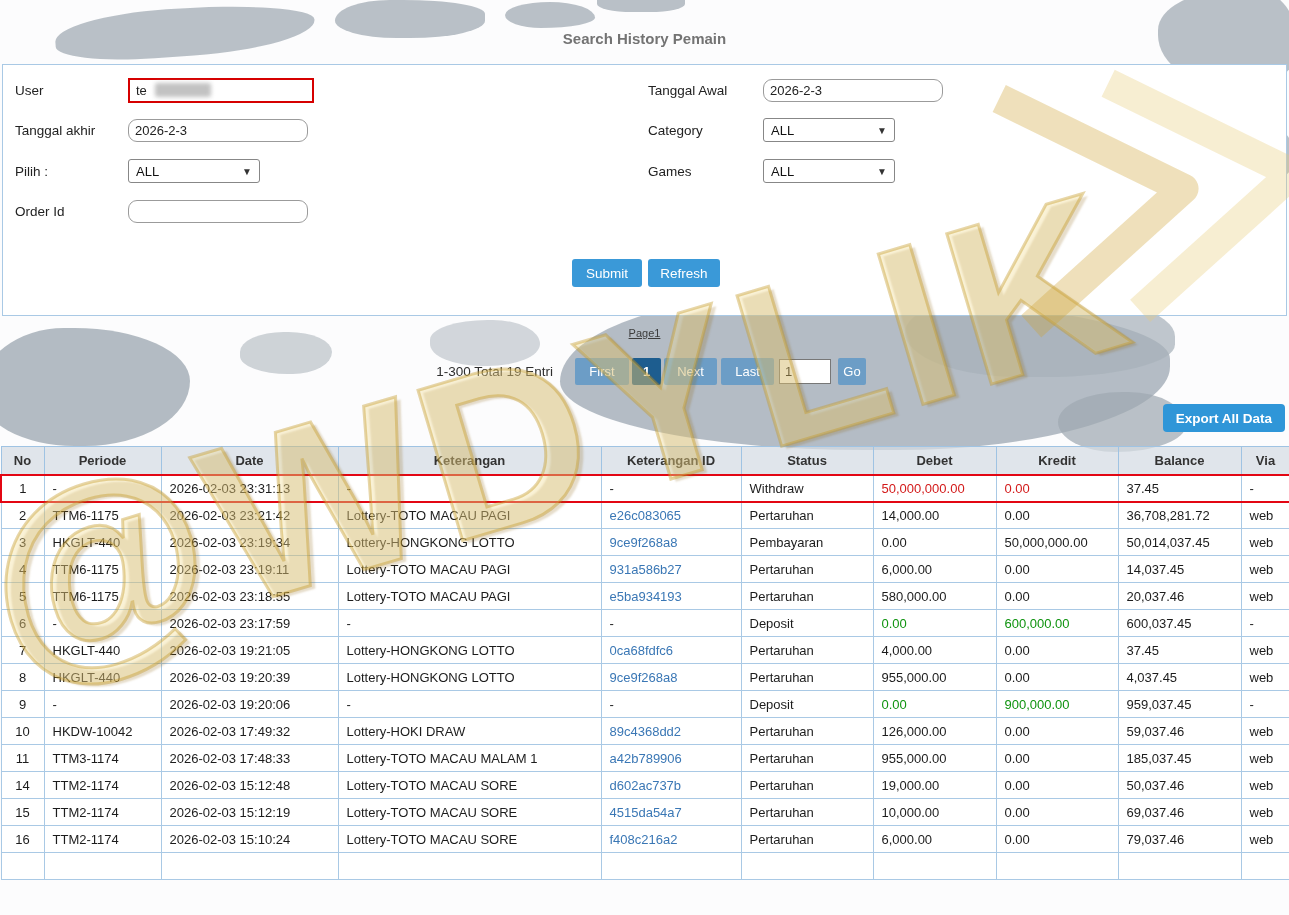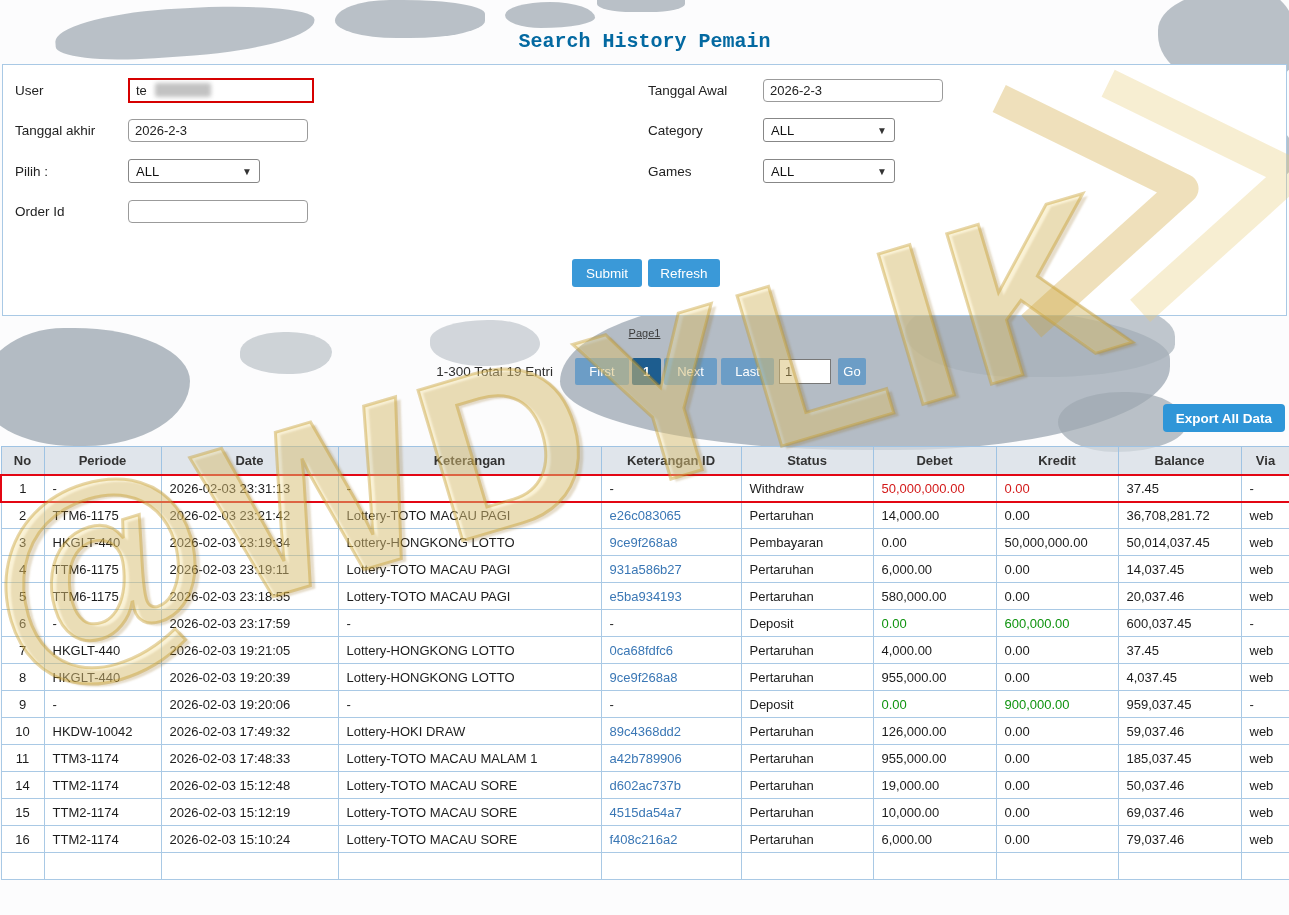--- a/index.html
+++ b/index.html
@@ -26,27 +26,27 @@
   
   .watermark { position:absolute; left:-40px; top:255px; width:1500px; z-index:6; pointer-events:none;
     font-size:228px; font-weight:900; letter-spacing:8px; white-space:nowrap;
     color:rgba(243,221,148,.38); -webkit-text-stroke:3px rgba(196,152,38,.40);
     text-shadow:4px 4px 2px rgba(140,100,20,.22);
     transform:rotate(-16.5deg); }
   .wm-arrow { position:absolute; right:-15px; top:45px; z-index:6; pointer-events:none; opacity:.33; transform:rotate(-8deg); }
 
   
   .page-title { position:absolute; left:0; top:30px; width:100%; text-align:center; z-index:3;
-    font-size:20px; font-weight:bold; color:#0369a1;font-family:Liberation Mono, monospace; }
+    font-size:15px; font-weight:bold; color:#737373; }
 
   
   .form-panel { position:absolute; left:2px; top:64px; width:1285px; height:252px; z-index:3;
     background:#fff; border:1px solid #a9c9e5; }
   .f-label { position:absolute; font-size:13.5px; color:#222; }
-  .f-input { position:absolute; height:23px; width:180px; border:1px solid #9b9b9b; border-radius:4px;
+  .f-input { position:absolute; height:23px; width:180px; border:1px solid #9b9b9b; border-radius:9px;
     padding:0 6px; font-size:13px; color:#222; background:#fff; font-family:inherit; }
   .user-input { border:2px solid #d60000; border-radius:0; }
   .blur-mask { position:absolute; background:#c2c2c2; filter:blur(2px); border-radius:2px; }
   .f-select { position:absolute; height:24px; width:132px; border:1px solid #878787; border-radius:3px;
     background:#fff; display:flex; align-items:center; justify-content:space-between;
     padding:0 7px; font-size:13px; color:#111; cursor:default; }
   .f-select .chev { font-size:10px; color:#333; }
   .btn { border:none; border-radius:3px; background:#3a99d8; color:#fff; font-size:13.5px;
     font-family:inherit; cursor:pointer; }
   .submit-btn { position:absolute; left:569px; top:194px; width:70px; height:28px; }

